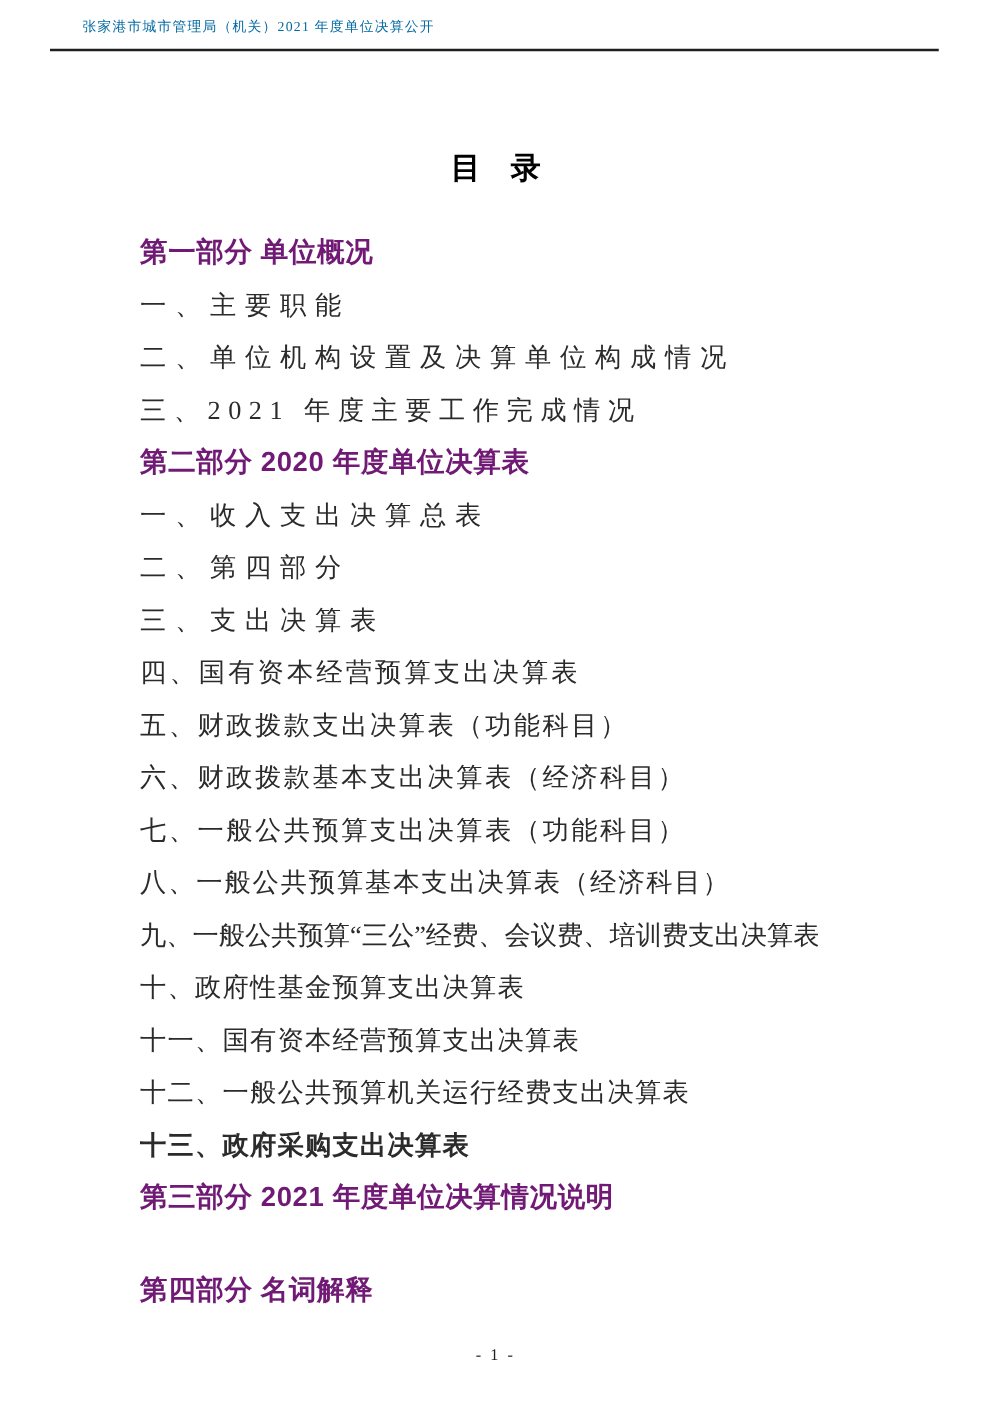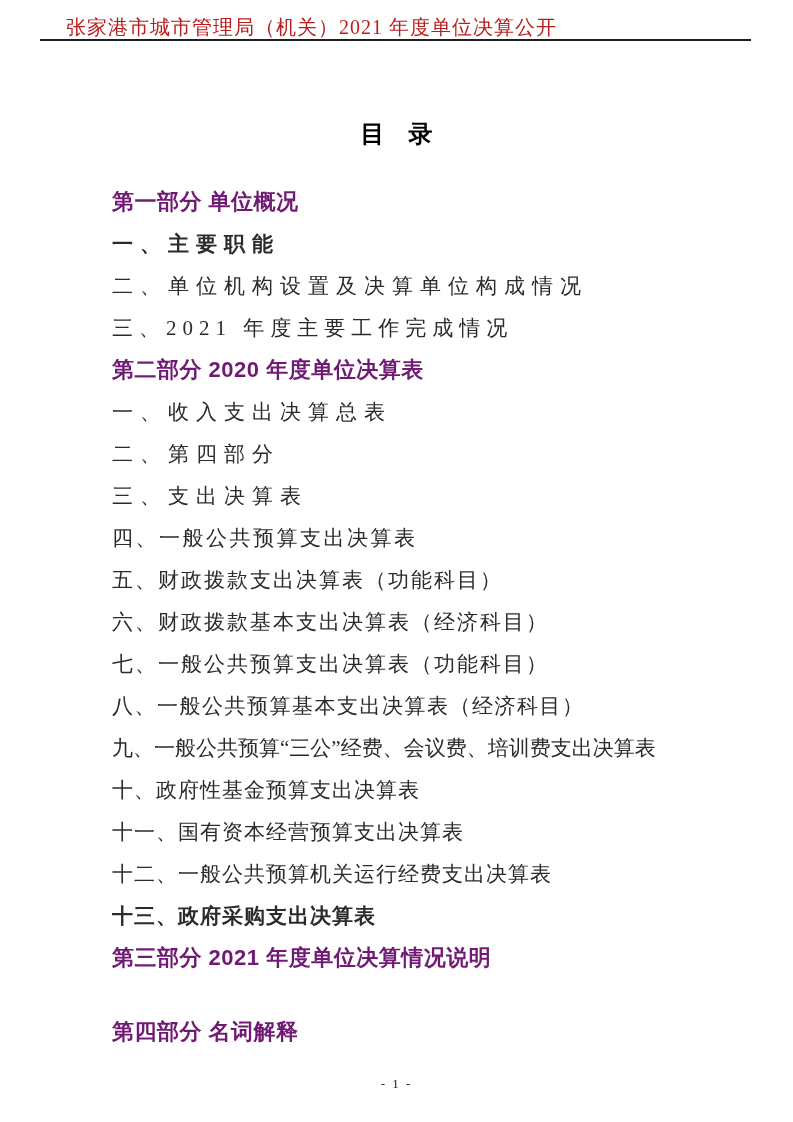--- a/index.html
+++ b/index.html
@@ -13,23 +13,23 @@
     height: 1122px;
     background: #ffffff;
     overflow: hidden;
     font-family: "Liberation Serif", "DejaVu Serif", serif;
     color: #1a1a1a;
   }
   .doc-header {
     position: absolute;
     left: 66px;
     top: 14px;
-    font-size: 20px;
+    font-size: 11px;
     letter-spacing: 1px;
-    color: #b91c1c;
+    color: #0369a1;
     white-space: nowrap;
   }
   .header-rule {
     position: absolute;
     left: 40px;
     top: 39px;
     width: 711px;
     height: 2px;
     background: #1f1f1f;
   }
@@ -86,28 +86,28 @@
 <div class="page">
 
   <div class="doc-header">张家港市城市管理局（机关）2021 年度单位决算公开</div>
 
   <div class="header-rule"></div>
 
   <h1 class="toc-title">目　录</h1>
 
   <nav class="toc">
       <div class="toc-entry toc-section" style="letter-spacing: 0.5px;">第一部分 单位概况</div>
-      <div class="toc-entry toc-item" style="letter-spacing: 7px; font-weight: bold;">一、主要职能</div>
+      <div class="toc-entry toc-item" style="letter-spacing: 7px;">一、主要职能</div>
       <div class="toc-entry toc-item" style="letter-spacing: 7px;">二、单位机构设置及决算单位构成情况</div>
       <div class="toc-entry toc-item" style="letter-spacing: 6px;">三、2021 年度主要工作完成情况</div>
       <div class="toc-entry toc-section" style="letter-spacing: 0.5px;">第二部分 2020 年度单位决算表</div>
       <div class="toc-entry toc-item" style="letter-spacing: 7px;">一、收入支出决算总表</div>
       <div class="toc-entry toc-item" style="letter-spacing: 7px;">二、第四部分</div>
       <div class="toc-entry toc-item" style="letter-spacing: 7px;">三、支出决算表</div>
-      <div class="toc-entry toc-item" style="letter-spacing: 2.5px;">四、一般公共预算支出决算表</div>
+      <div class="toc-entry toc-item" style="letter-spacing: 2.5px;">四、国有资本经营预算支出决算表</div>
       <div class="toc-entry toc-item" style="letter-spacing: 2px;">五、财政拨款支出决算表（功能科目）</div>
       <div class="toc-entry toc-item" style="letter-spacing: 2px;">六、财政拨款基本支出决算表（经济科目）</div>
       <div class="toc-entry toc-item" style="letter-spacing: 2px;">七、一般公共预算支出决算表（功能科目）</div>
       <div class="toc-entry toc-item" style="letter-spacing: 1.5px;">八、一般公共预算基本支出决算表（经济科目）</div>
       <div class="toc-entry toc-item" style="letter-spacing: 0px;">九、一般公共预算“三公”经费、会议费、培训费支出决算表</div>
       <div class="toc-entry toc-item" style="letter-spacing: 1px;">十、政府性基金预算支出决算表</div>
       <div class="toc-entry toc-item" style="letter-spacing: 1px;">十一、国有资本经营预算支出决算表</div>
       <div class="toc-entry toc-item" style="letter-spacing: 1px;">十二、一般公共预算机关运行经费支出决算表</div>
       <div class="toc-entry toc-item" style="letter-spacing: 1px; font-weight: bold;">十三、政府采购支出决算表</div>
       <div class="toc-entry toc-section" style="letter-spacing: 0.5px;">第三部分 2021 年度单位决算情况说明</div>

